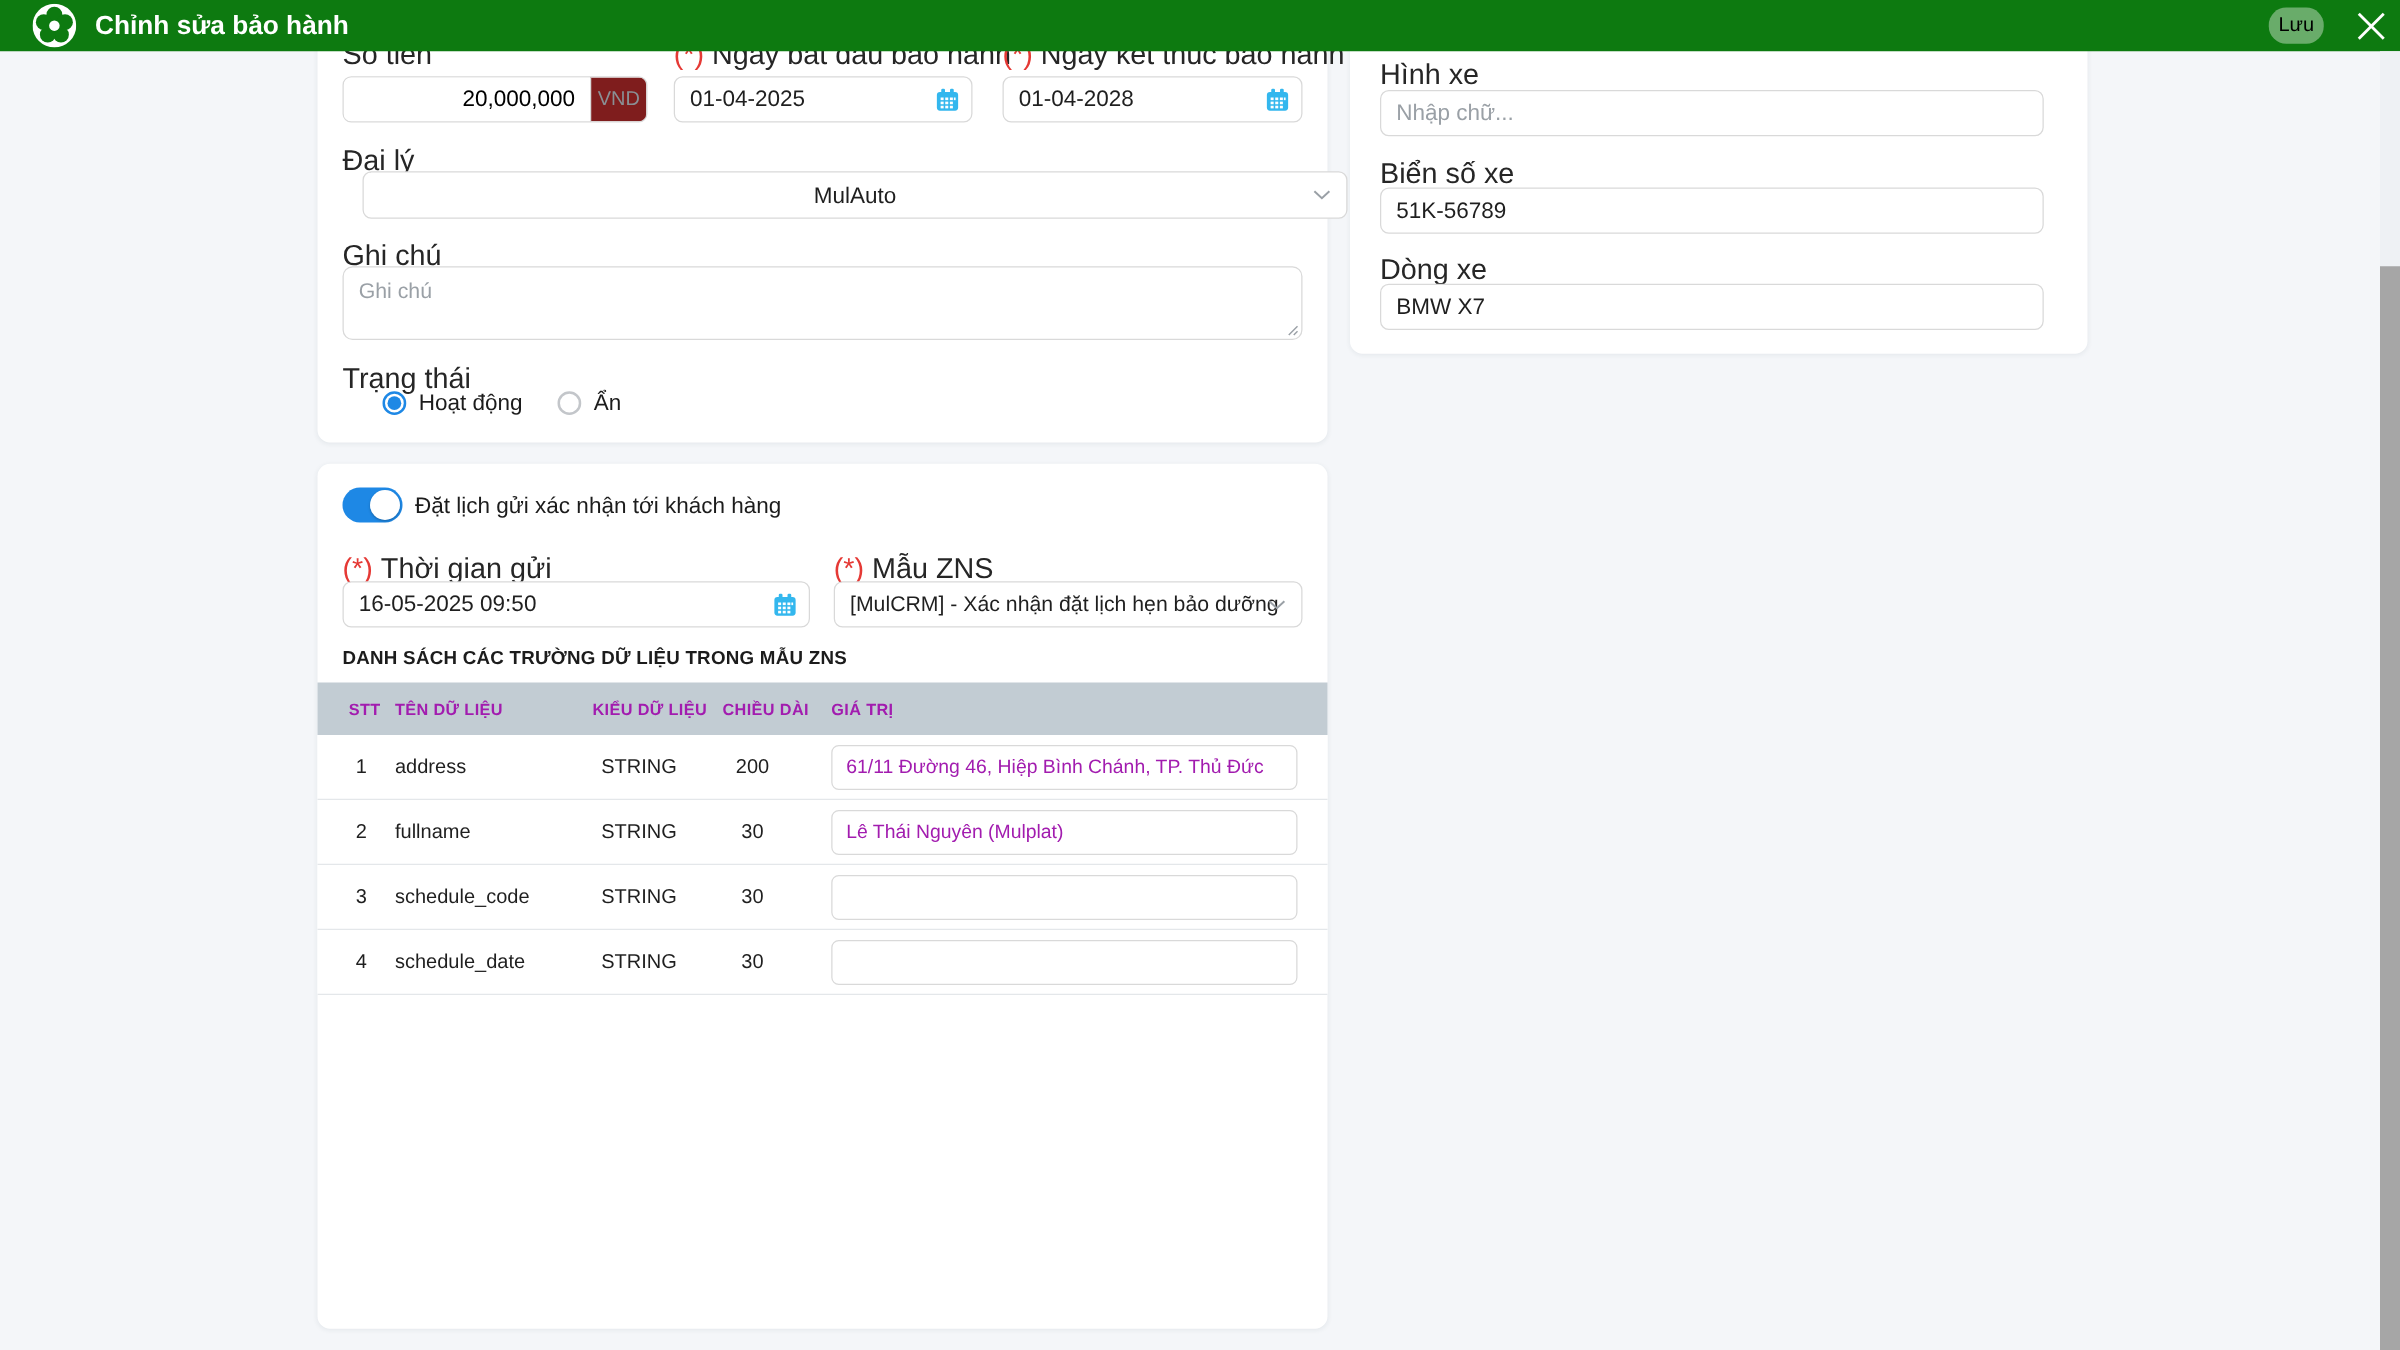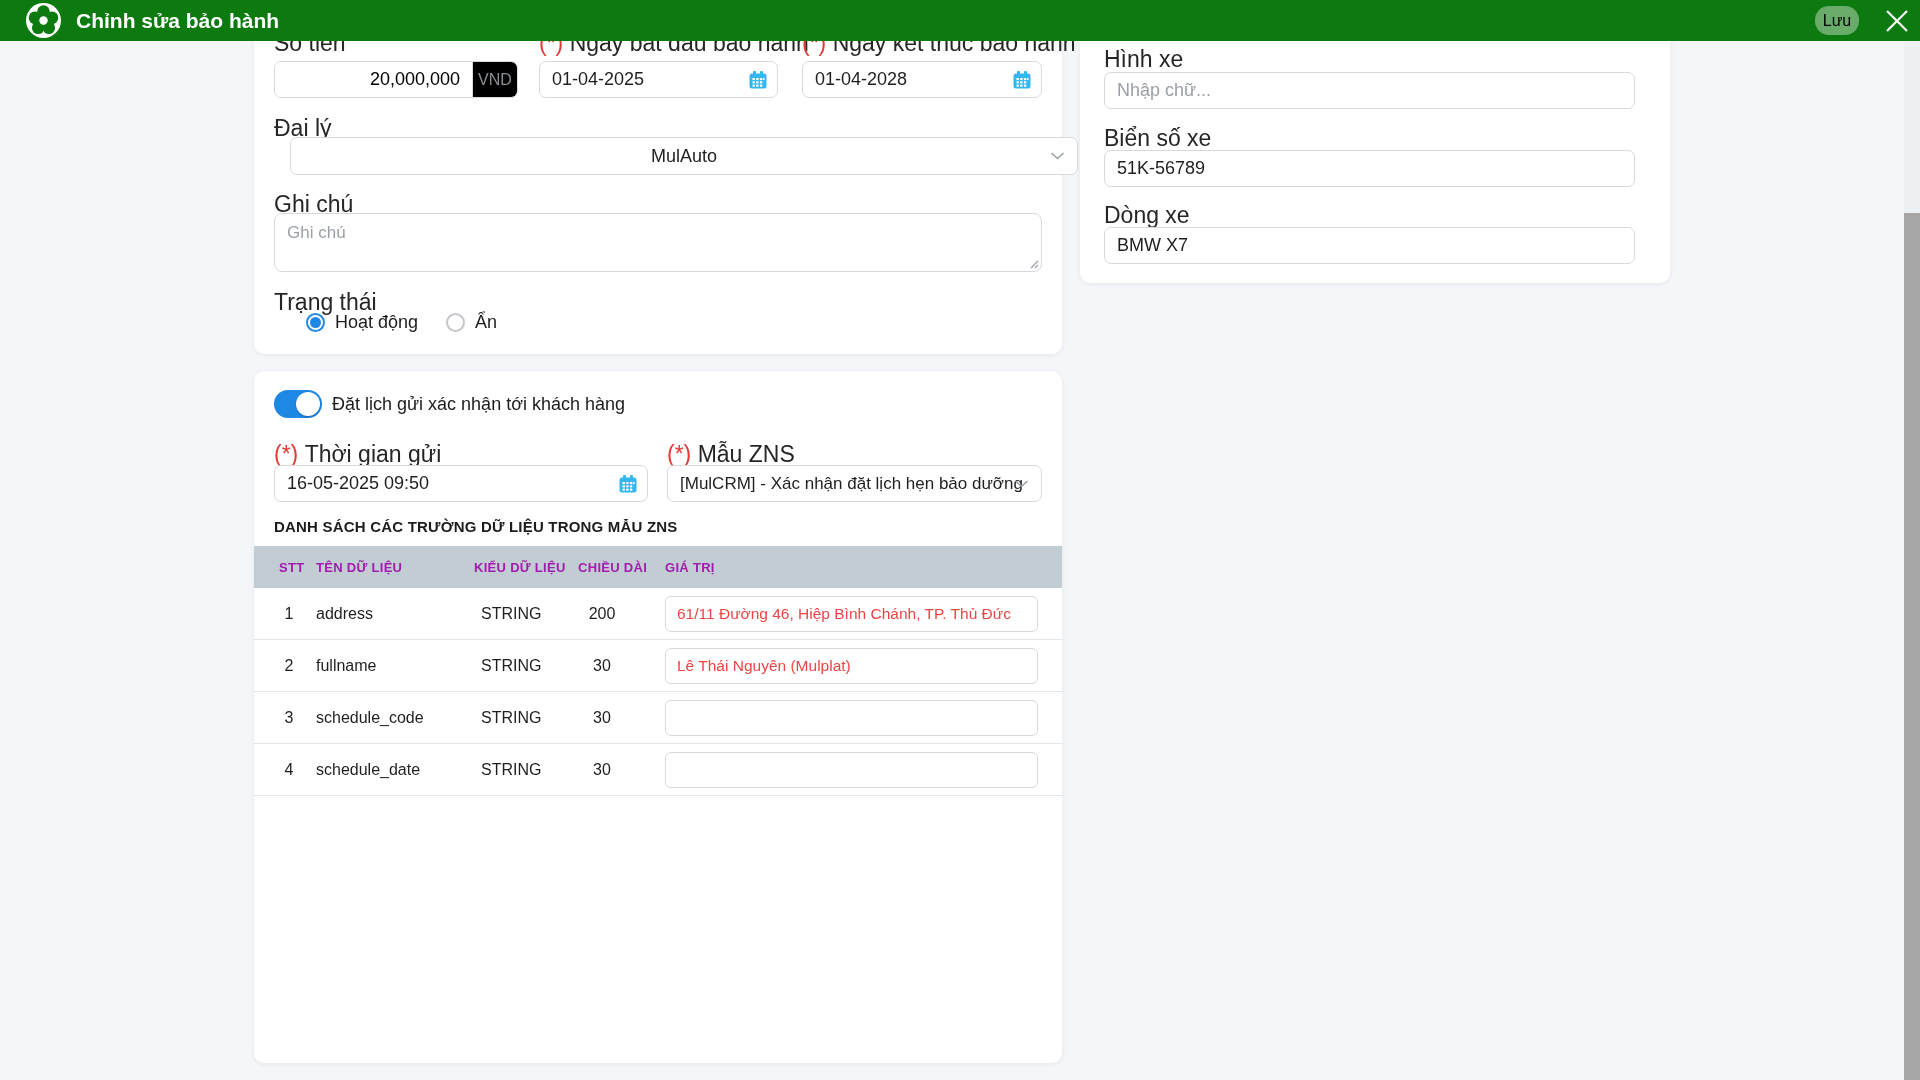--- a/index.html
+++ b/index.html
@@ -43,21 +43,21 @@
   .with-icon{ padding-right:40px; }
   .icon-in-field{ position:absolute; top:50%; transform:translateY(-50%); right:10px; }
   .field-wrap{ position:absolute; }
   .field-wrap > input{ position:static; width:100%; height:100%; }
   .select{ display:flex; align-items:center; cursor:pointer; }
   .select .chev{ position:absolute; right:12px; top:50%; transform:translateY(-50%); }
   
   .amount-group{ position:absolute; display:flex; border:1px solid #d9d9d9; border-radius:7px; overflow:hidden; }
   .amount-group input{ border:none; outline:none; font-family:inherit; font-size:18px;
     text-align:right; padding:0 12px; width:197px; }
-  .amount-addon{ width:45px; background:#000000; border-left:1px solid #d9d9d9;
+  .amount-addon{ width:45px; background:#7f1d1d; border-left:1px solid #d9d9d9;
     display:flex; align-items:center; justify-content:center; font-size:16px; color:#8a8f94; }
   textarea.note{
     position:absolute; border:1px solid #d9d9d9; border-radius:8px; resize:none;
     font-family:inherit; font-size:17px; padding:9px 12px; color:#1f1f1f; outline:none;
   }
   textarea.note::placeholder{ color:#9aa0a6; }
   .resize-corner{ position:absolute; pointer-events:none; }
   
   .radio-row{ position:absolute; display:flex; align-items:center; gap:10px;padding-left:32px; }
   .radio{ width:19px; height:19px; border-radius:50%; border:2px solid #c3c6ca;
@@ -81,21 +81,21 @@
   .tbl-body{ position:absolute; left:0; top:217px; width:808px; }
   .tbl-row{ position:relative; width:808px; height:52px; border-bottom:1px solid #e4e7ea; background:#fff; }
   .tbl-row .c-stt{ position:absolute; left:18px; width:34px; top:0; height:52px;
     display:flex; align-items:center; justify-content:center; font-size:16px; }
   .tbl-row .c-name{ position:absolute; left:62px; top:0; height:52px; display:flex; align-items:center; font-size:16px; }
   .tbl-row .c-type{ position:absolute; left:227px; top:0; height:52px; display:flex; align-items:center; font-size:16px; }
   .tbl-row .c-len{ position:absolute; left:316px; width:64px; top:0; height:52px;
     display:flex; align-items:center; justify-content:center; font-size:16px; }
   .tbl-row .c-val{ position:absolute; left:411px; top:8px; width:373px; height:36px; }
   .tbl-row .c-val input{ width:100%; height:100%; border:1px solid #d9d9d9; border-radius:6px;
-    font-family:inherit; font-size:15.5px; color:#ef4444; padding:0 11px; outline:none; }
+    font-family:inherit; font-size:15.5px; color:#a21caf; padding:0 11px; outline:none; }
 </style>
 </head>
 <body>
 
 <div class="card card-form">
   <span class="lbl" style="left:20px; top:70px;">Số tiền</span>
   <div class="amount-group" style="left:20px; top:101px; height:37px;">
     <input type="text" value="20,000,000" style="">
     <span class="amount-addon">VND</span>
   </div>

